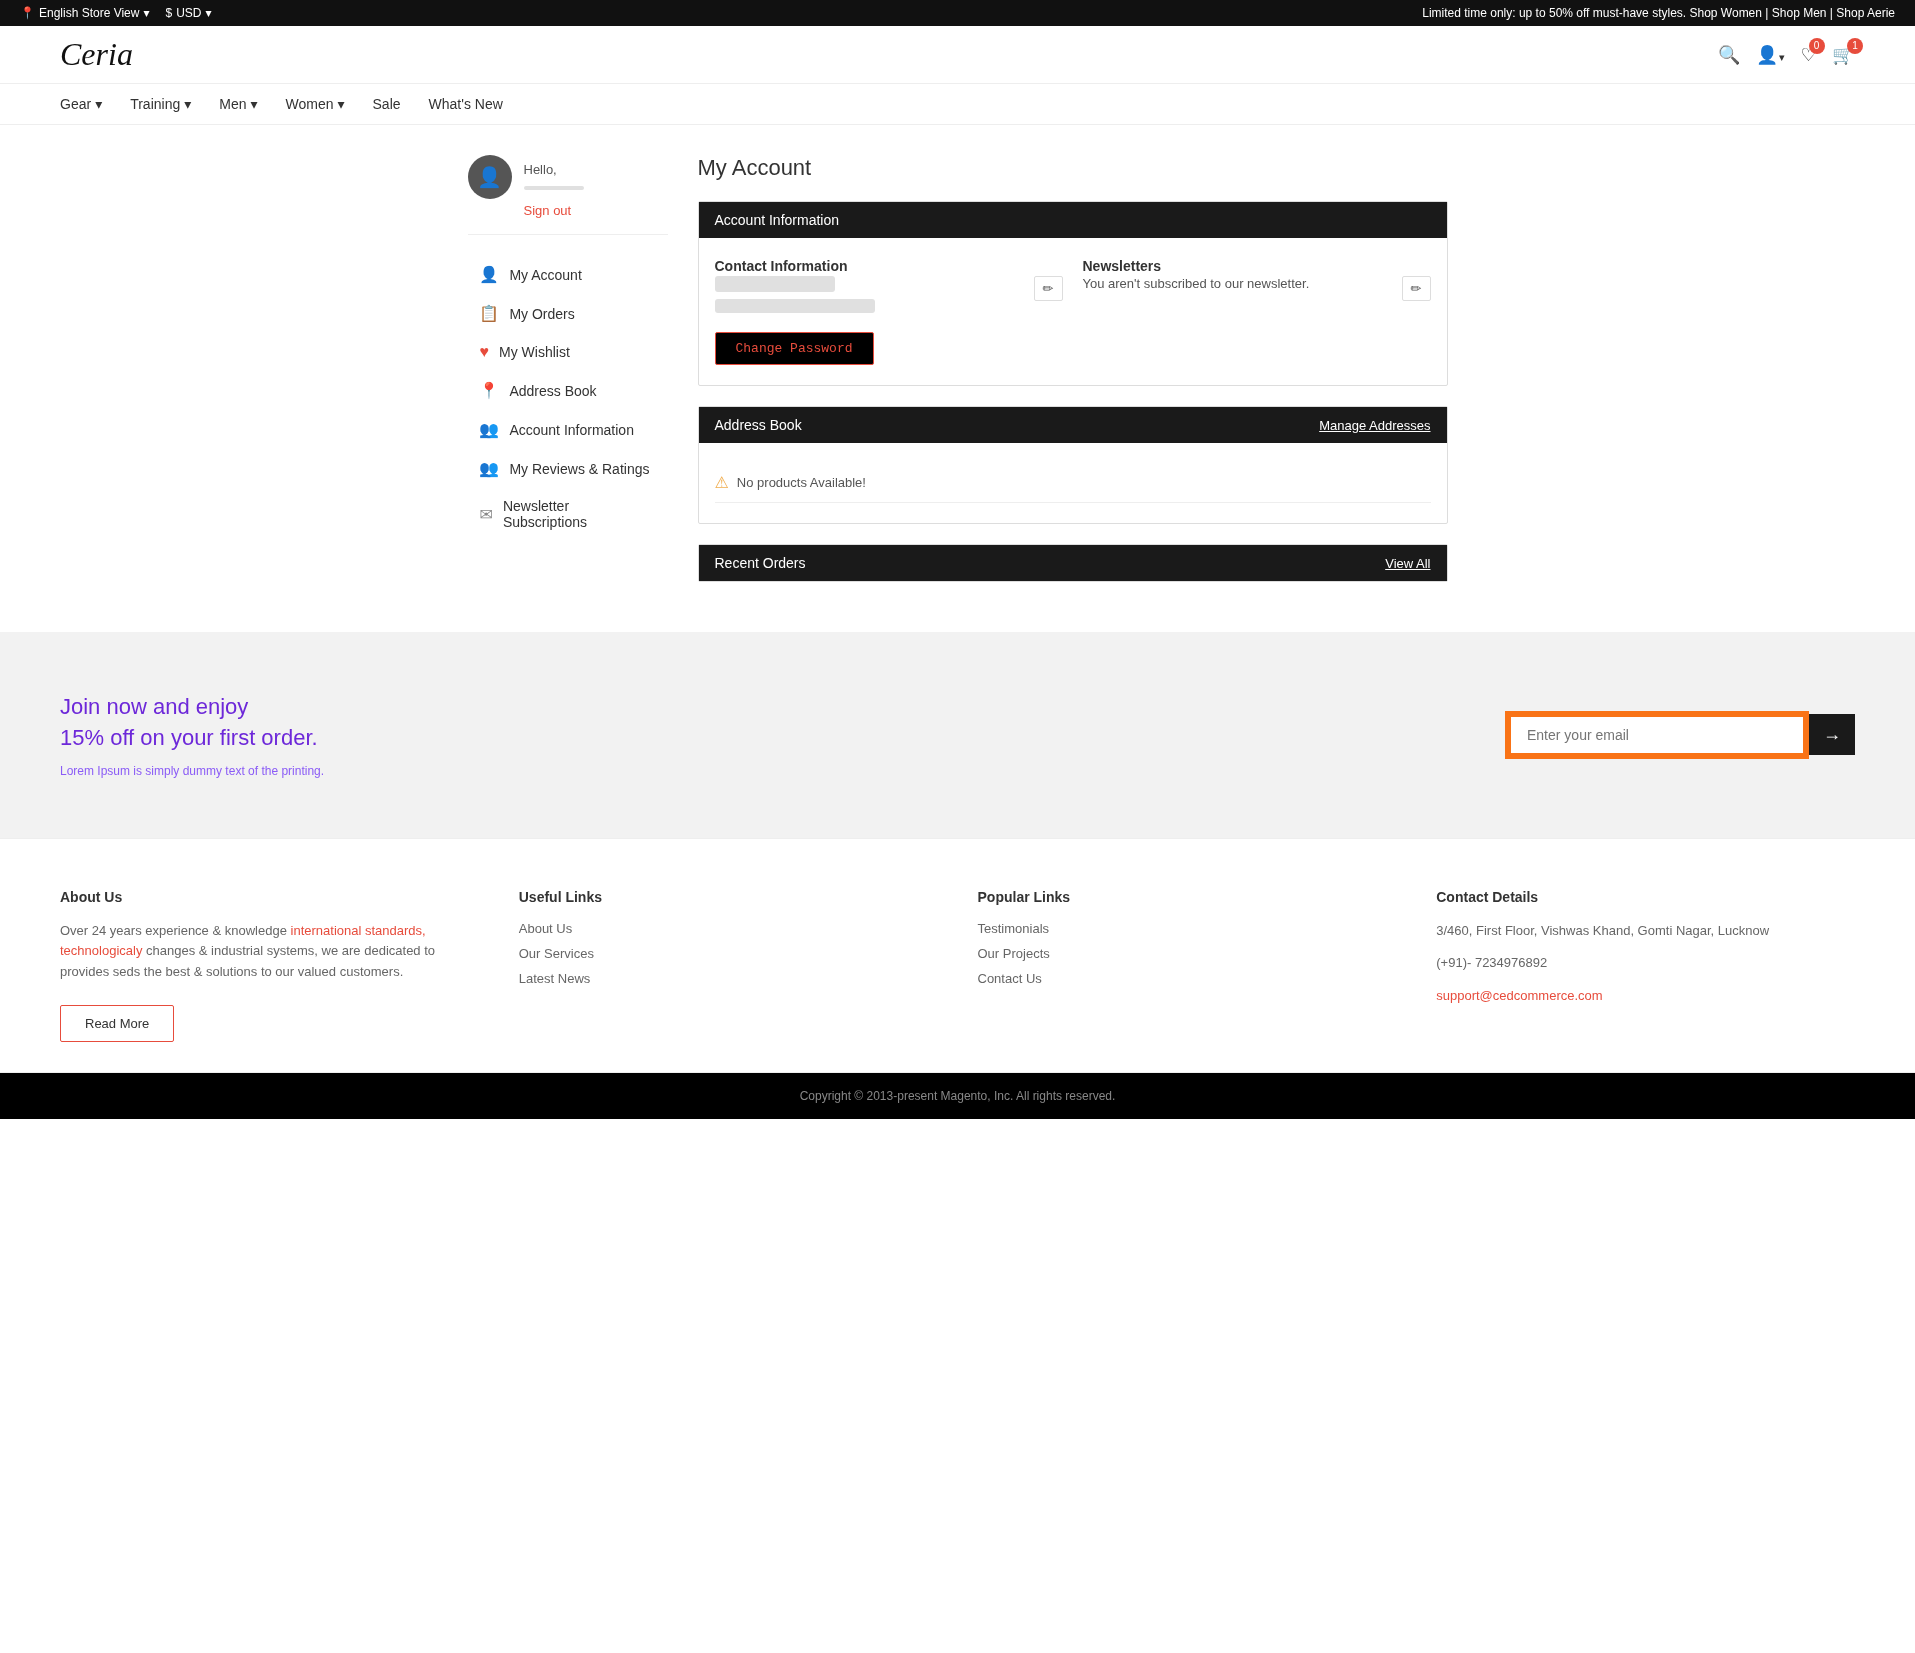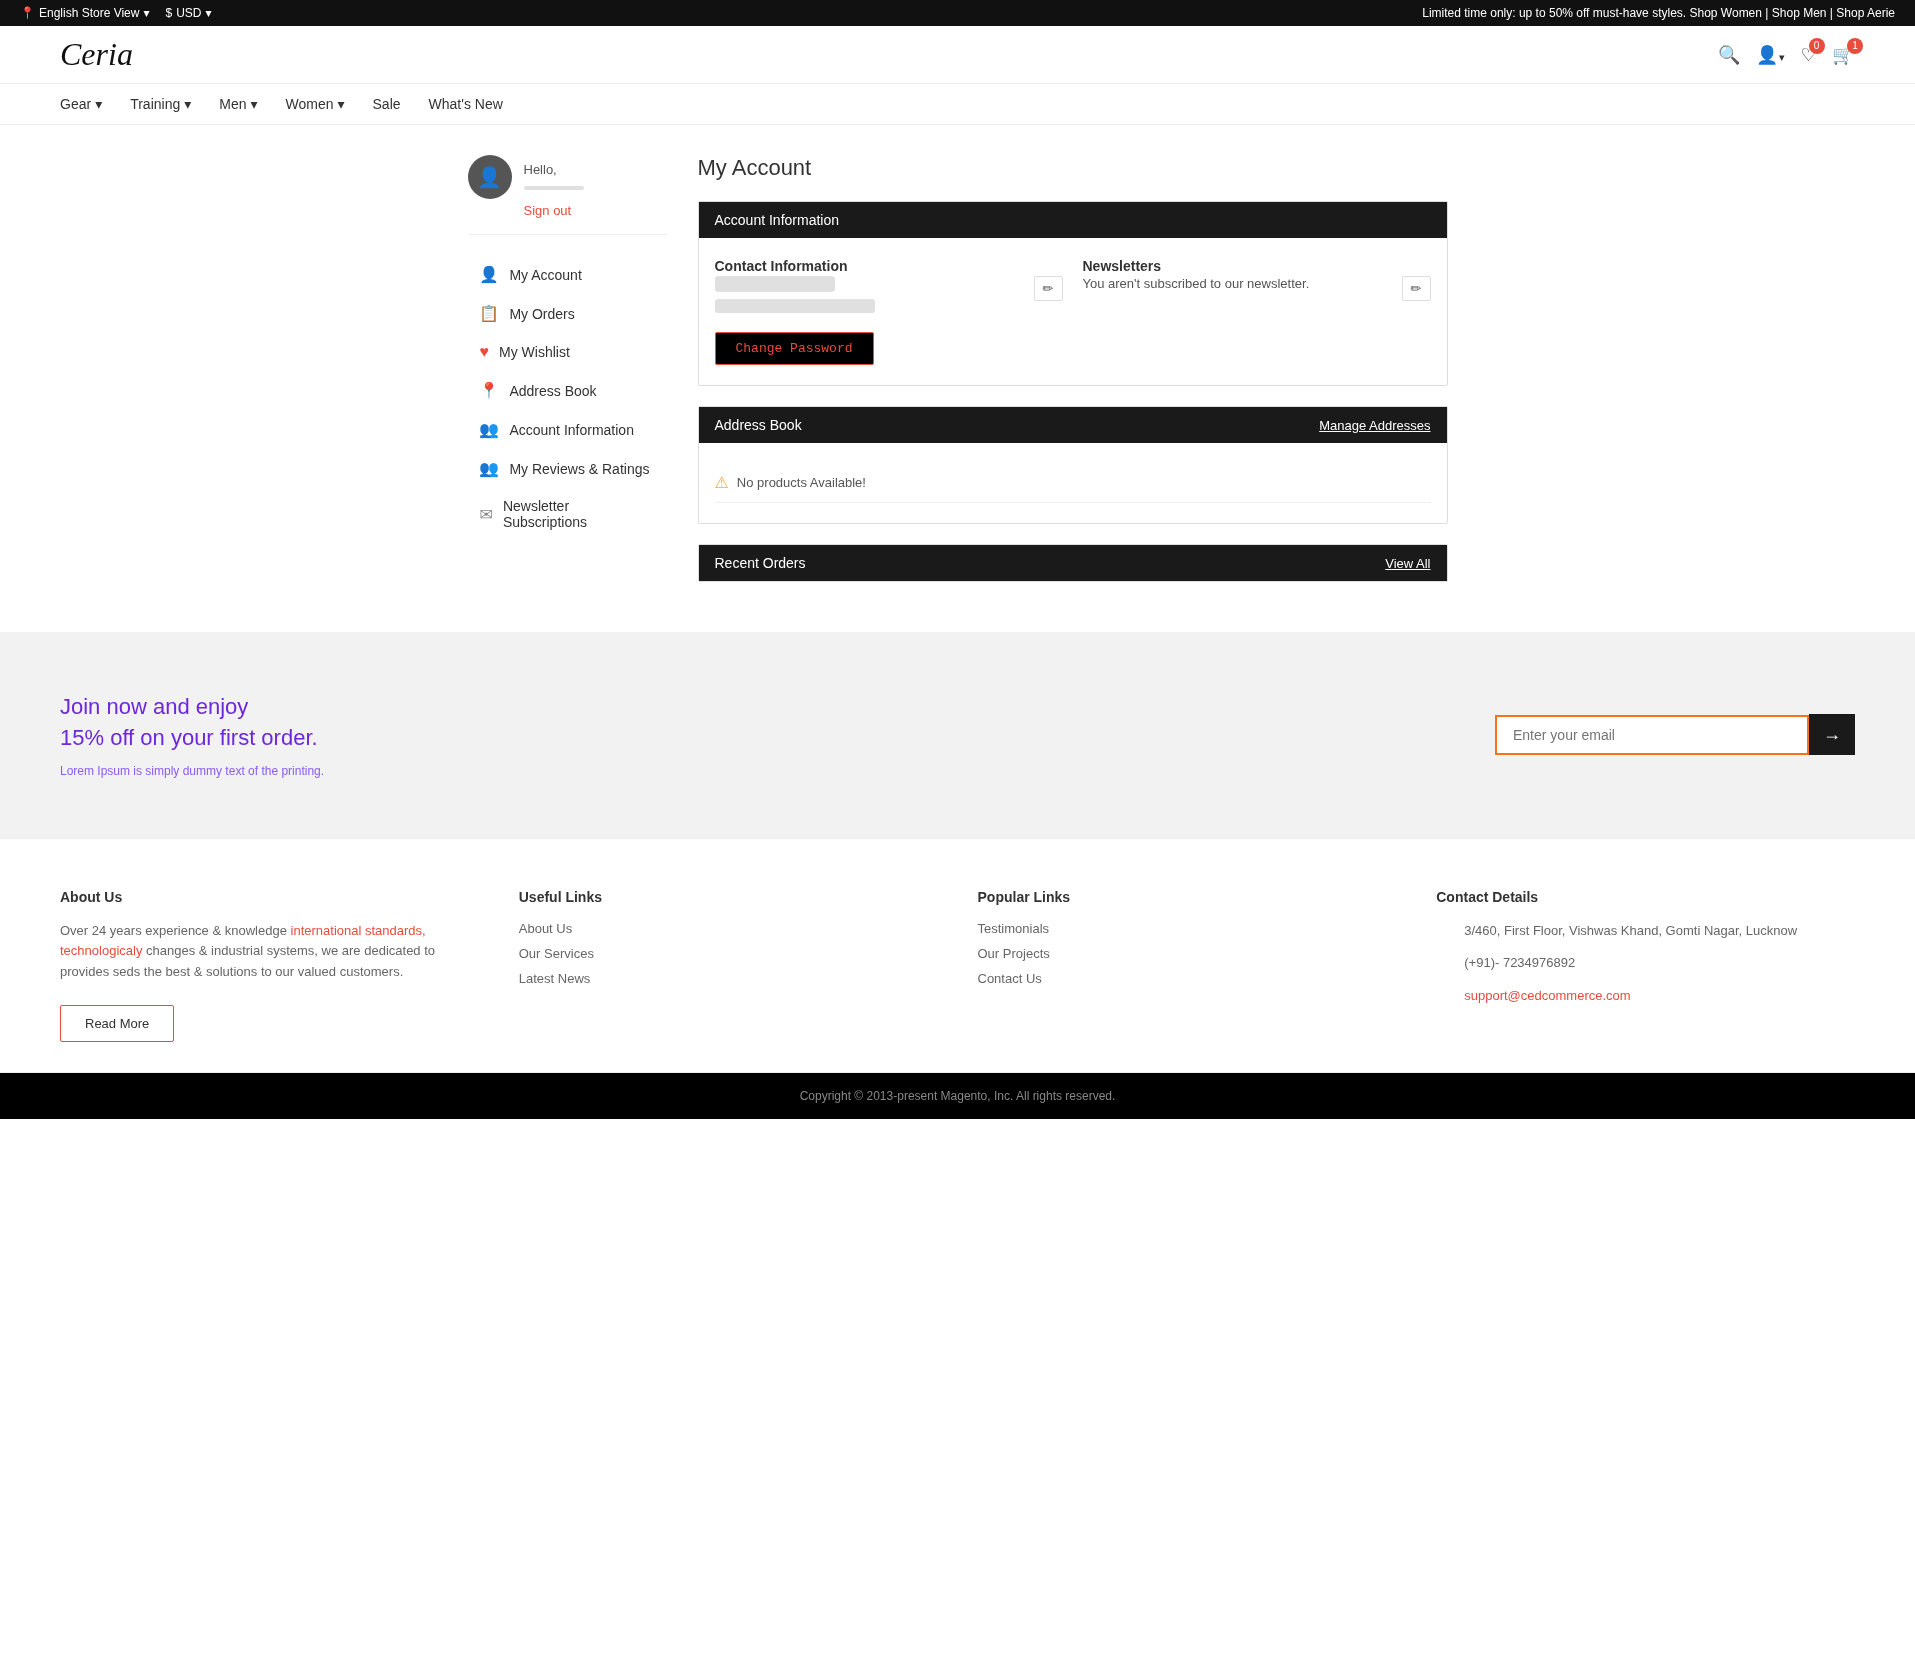--- a/index.html
+++ b/index.html
@@ -254,26 +254,27 @@
       margin-bottom: 10px;
     }
     .newsletter-left p { font-size: 12px; color: #8b5cf6; }
     .newsletter-right {
       display: flex;
       align-items: center;
       gap: 0;
       flex: 0 0 360px;
     }
     .newsletter-input {
-      border: 2px solid #f97316;
+      border: 6px solid #f97316;
       padding: 10px 16px;
       font-size: 14px;
       flex: 1;
       outline: none;
       color: #999;
+      margin-left: 10px;
     }
     .newsletter-submit {
       background: #1a1a1a;
       color: #fff;
       border: none;
       padding: 10px 14px;
       cursor: pointer;
       font-size: 18px;
     }
 
@@ -315,21 +316,21 @@
 
     .footer-bottom {
       background: #000000;
       text-align: center;
       padding: 16px;
       font-size: 12px;
       color: #888;
       border-top: 1px solid #eee;
     }
 
-    .contact-info { font-size: 13px; color: #666; line-height: 1.7; margin-left: 28px; }
+    .contact-info { font-size: 13px; color: #666; line-height: 1.7; }
     .contact-info a { color: #e74c3c; text-decoration: none; }
   </style>
 </head>
 <body>
 
 <div class="top-bar">
   <div class="top-bar-left">
     <span>
       <span>📍</span>
       <span>English Store View</span>

